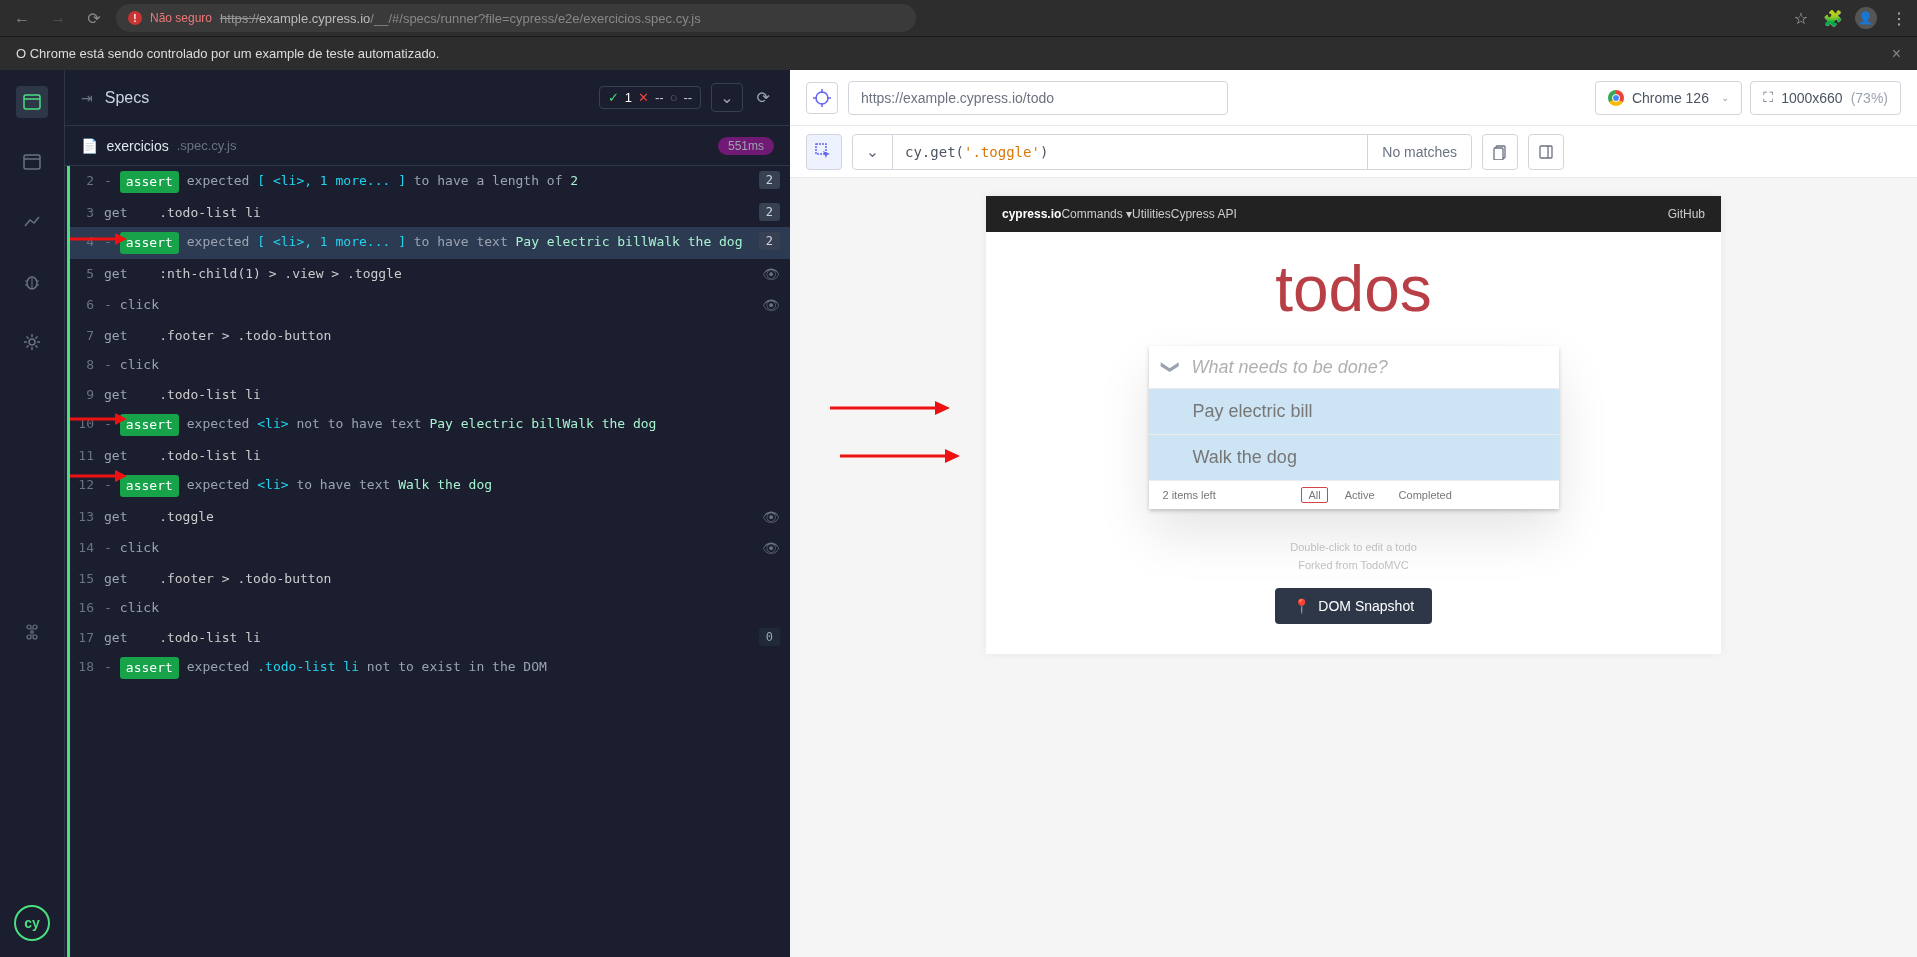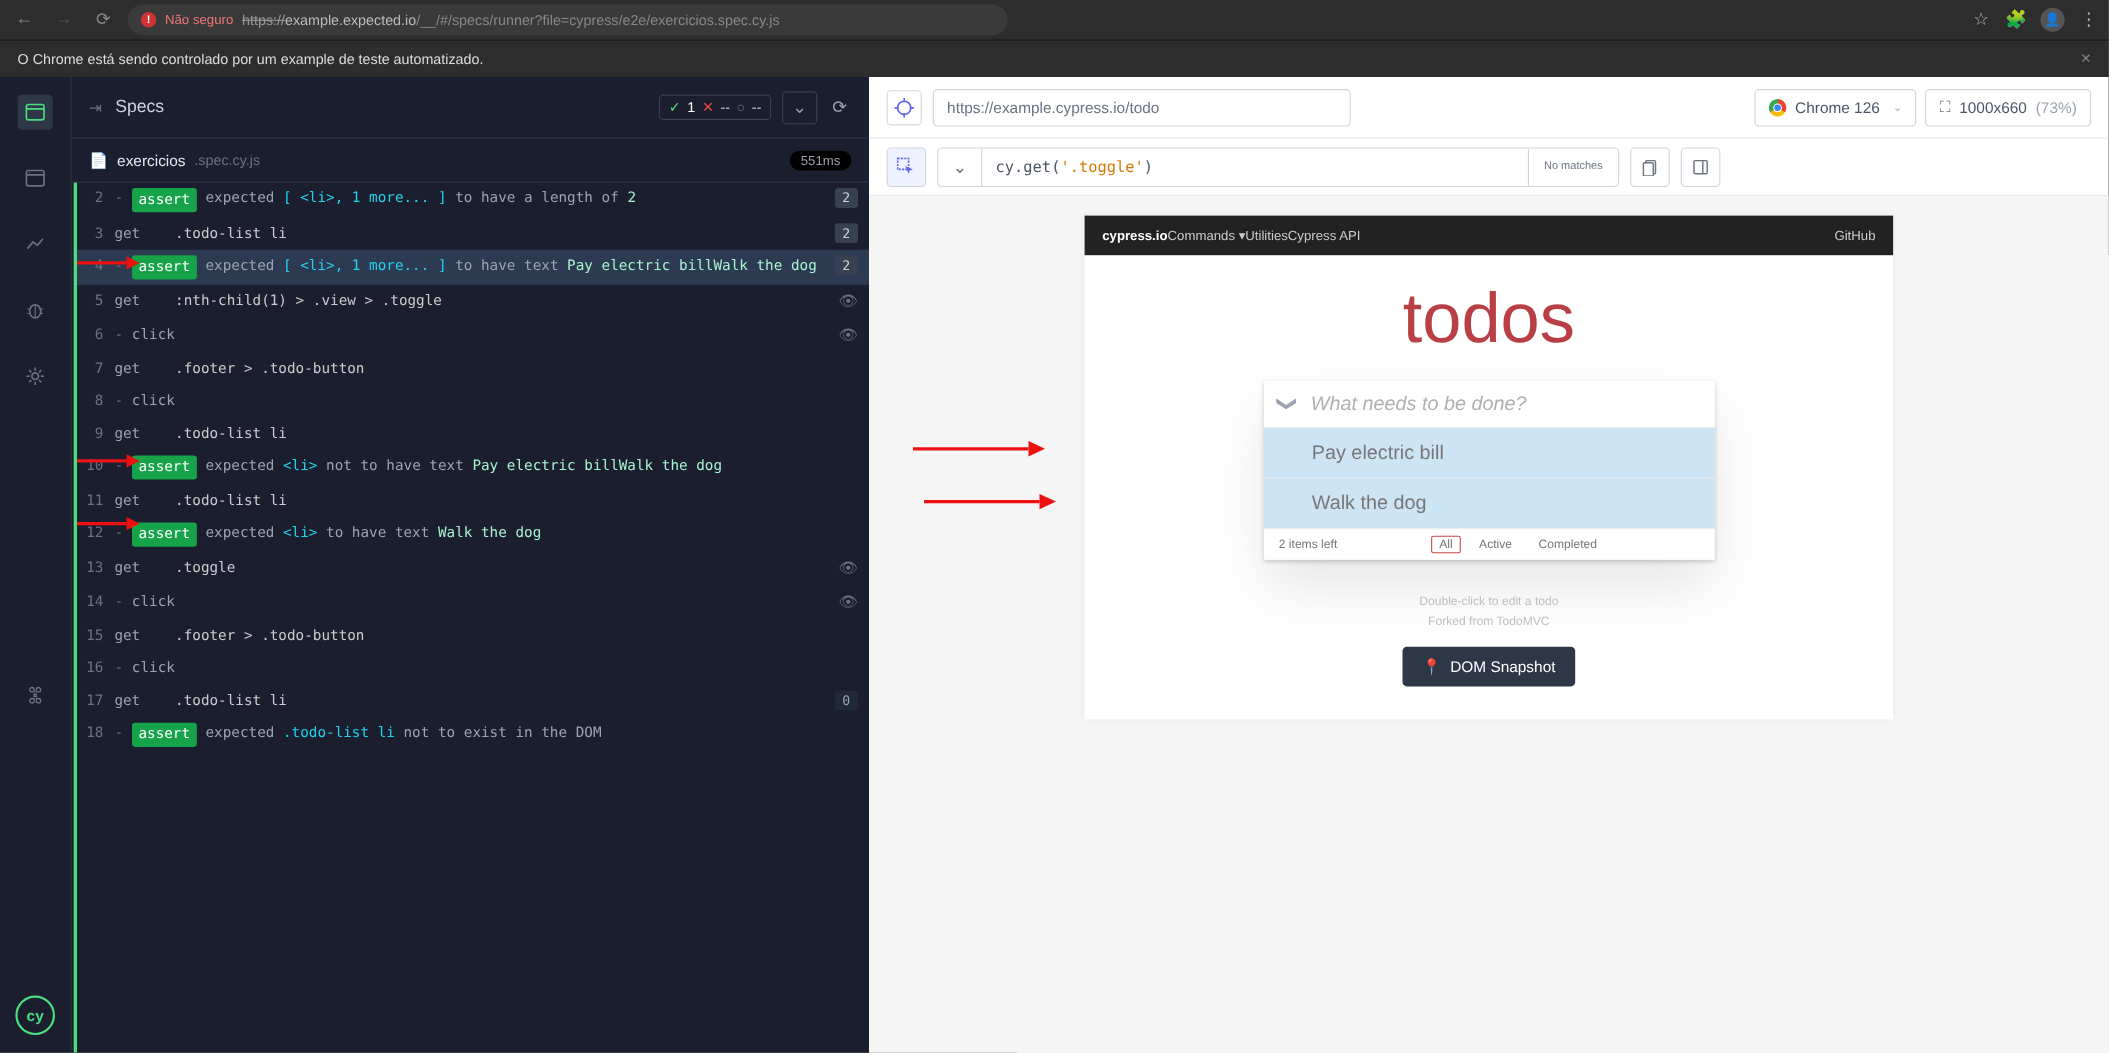--- a/index.html
+++ b/index.html
@@ -107,21 +107,21 @@
     height: 40px;
     display:flex;
     align-items:center;
     padding:0 16px;
     gap:8px;
     border-bottom:1px solid #2d3748;
   }
   .spec-row .file-icon { color:#6b7280; font-size:14px;}
   .spec-row .spec-name { color:#e2e8f0; font-weight:500; font-size:14px;}
   .spec-row .spec-ext { color:#6b7280; font-size:13px;}
-  .spec-row .duration-pill { margin-left:auto; background:#000000; color:#9ca3af; padding:2px 10px; border-radius:10px; font-size:12px;}
+  .spec-row .duration-pill { margin-left:auto; background:#701a75; color:#9ca3af; padding:2px 10px; border-radius:10px; font-size:12px;}
 
   .cmd-log {
     flex:1;
     overflow-y:auto;
     font-family: "SFMono-Regular", Consolas, monospace;
     font-size: 13px;
     border-left:3px solid #4ade80;
     margin-left:2px;
     position:relative;
   }
@@ -186,21 +186,21 @@
     padding:0 16px;
     gap:10px;
     border-bottom:1px solid #e5e7eb;
   }
   .pg-btn { width:36px; height:36px; border:1px solid #d1d5db; border-radius:4px; display:flex; align-items:center; justify-content:center; cursor:pointer; color:#6b7280;}
   .pg-btn.active { background:#eef2ff; color:#6366f1;}
   .selector-group { flex:1; display:flex; border:1px solid #d1d5db; border-radius:4px; height:36px; align-items:center; max-width:620px;}
   .method-dd { width:40px; height:100%; border-right:1px solid #d1d5db; display:flex; align-items:center; justify-content:center; color:#6b7280; cursor:pointer;}
   .selector-code { flex:1; padding:0 12px; font-family: monospace; color:#4b5563; font-size:14px;}
   .selector-code .sstr { color:#d97706;}
-  .no-match { padding:0 14px; color:#6b7280; font-size:10px; border-left:1px solid #d1d5db; height:100%; display:flex; align-items:center;}
+  .no-match { padding:0 14px; color:#6b7280; font-size:14px; border-left:1px solid #d1d5db; height:100%; display:flex; align-items:center;}
 
   .aut-viewport {
     flex:1;
     background:#f5f5f5;
     padding: 18px;
     overflow:auto;
     position:relative;
   }
   .todomvc-frame {
     width:100%;
@@ -249,21 +249,21 @@
 <body>
 
 <div class="browser-bar">
   <div class="nav-btn">←</div>
   <div class="nav-btn" style="opacity:.4">→</div>
   <div class="nav-btn">⟳</div>
   <div class="url-bar">
     <span class="insecure-badge">!</span>
     <span class="insecure-text">Não seguro</span>
     <span class="url-text">
-      <span class="strike">https://</span><span>example.expected.io</span><span class="dim">/__/#/specs/runner?file=cypress/e2e/exercicios.spec.cy.js</span>
+      <span class="strike">https://</span><span>example.cypress.io</span><span class="dim">/__/#/specs/runner?file=cypress/e2e/exercicios.spec.cy.js</span>
     </span>
   </div>
   <div class="browser-right">
     <div class="star-icon">☆</div>
     <div class="ext-icon">🧩</div>
     <div class="avatar-circle">👤</div>
     <div class="menu-dots">⋮</div>
   </div>
 </div>
 

